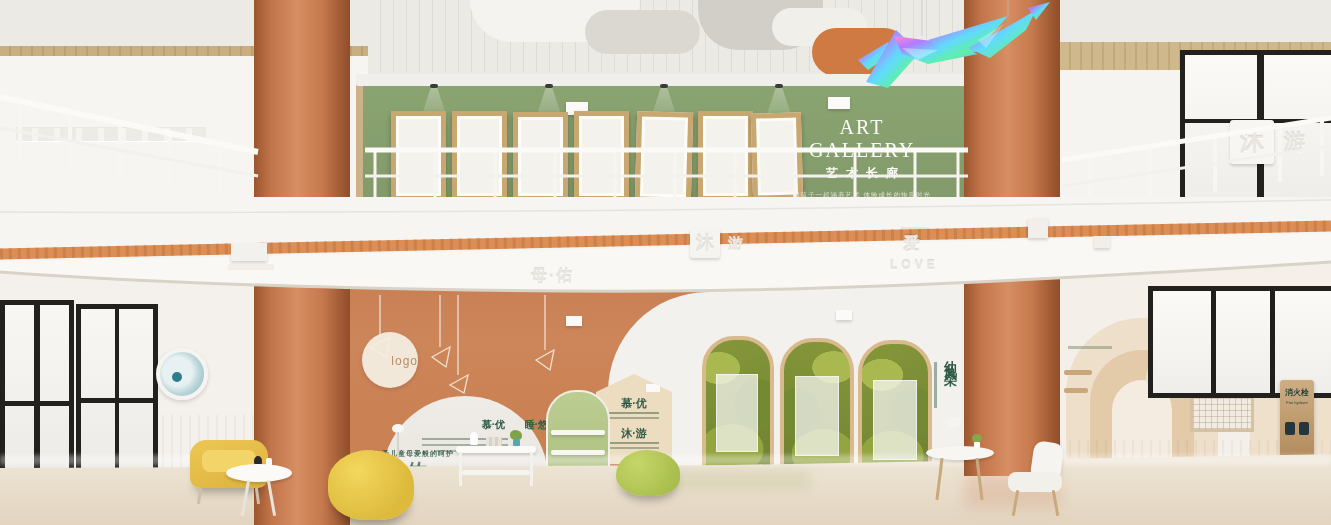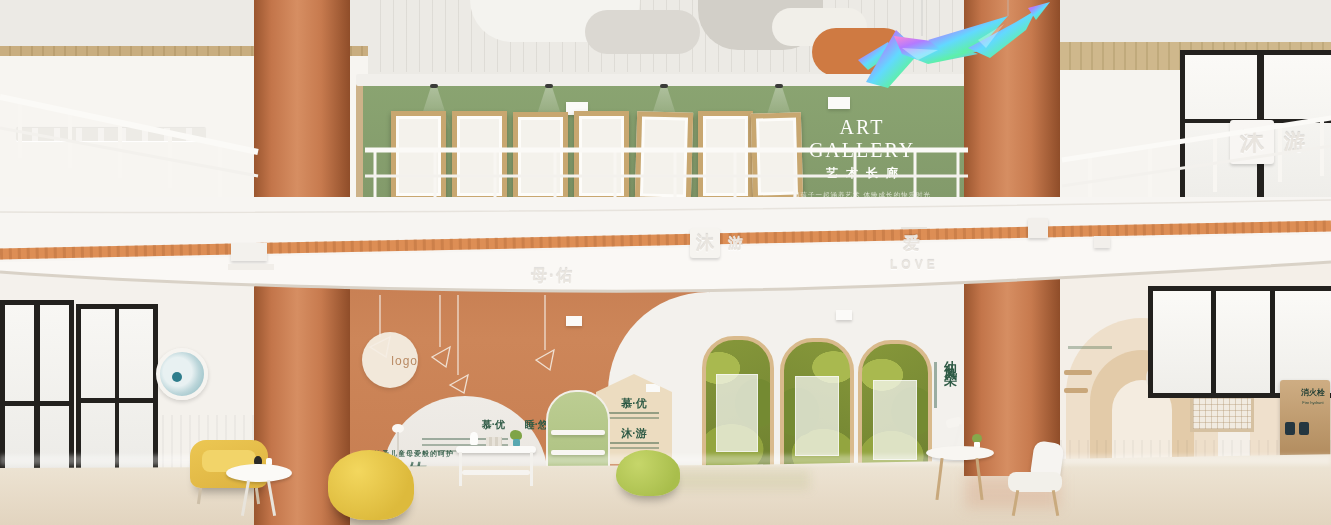--- a/index.html
+++ b/index.html
@@ -200,21 +200,21 @@
   <div class="abs" style="left:1064px;top:388px;width:24px;height:5px;background:#c9a77a;border-radius:2px;z-index:11;"></div>
   <div class="abs" style="left:1068px;top:346px;width:44px;height:3px;background:rgba(90,120,90,.4);z-index:11;"></div>
   <div class="win" style="left:1148px;top:286px;width:180px;height:102px;z-index:11;
               background:linear-gradient(90deg,transparent 0 32%,#201f1c 32% 35%,transparent 35% 65%,#201f1c 65% 68%,transparent 68%),
                          linear-gradient(180deg,#fbfaf7,#efeeea);"></div>
   <div class="abs" style="left:1060px;top:440px;width:271px;height:26px;z-index:11;
               background:repeating-linear-gradient(90deg,rgba(0,0,0,.035) 0 2px,transparent 2px 9px);"></div>
 
   <div class="abs" style="left:1280px;top:380px;width:34px;height:82px;border-radius:3px;z-index:12;
               background:linear-gradient(180deg,#cead83,#b08a5c);box-shadow:0 2px 4px rgba(0,0,0,.2);
-              text-align:center;padding-left:16px;">
+              text-align:center;">
     <div style="margin-top:7px;font-size:8px;font-weight:bold;color:#1f3d33;">消火栓</div>
     <div style="margin-top:2px;font-size:4px;color:#2a4a3d;">Fire hydrant</div>
     <div style="margin-top:8px;">
       <span class="abs" style="left:5px;top:42px;width:10px;height:13px;background:#243640;border-radius:2px;"></span>
       <span class="abs" style="left:19px;top:42px;width:10px;height:13px;background:#243640;border-radius:2px;"></span>
     </div>
   </div>
 
   <div class="abs" style="left:0;top:448px;width:1331px;height:77px;z-index:13;
               clip-path:polygon(0 26%,55% 22%,100% 8%,100% 100%,0 100%);

